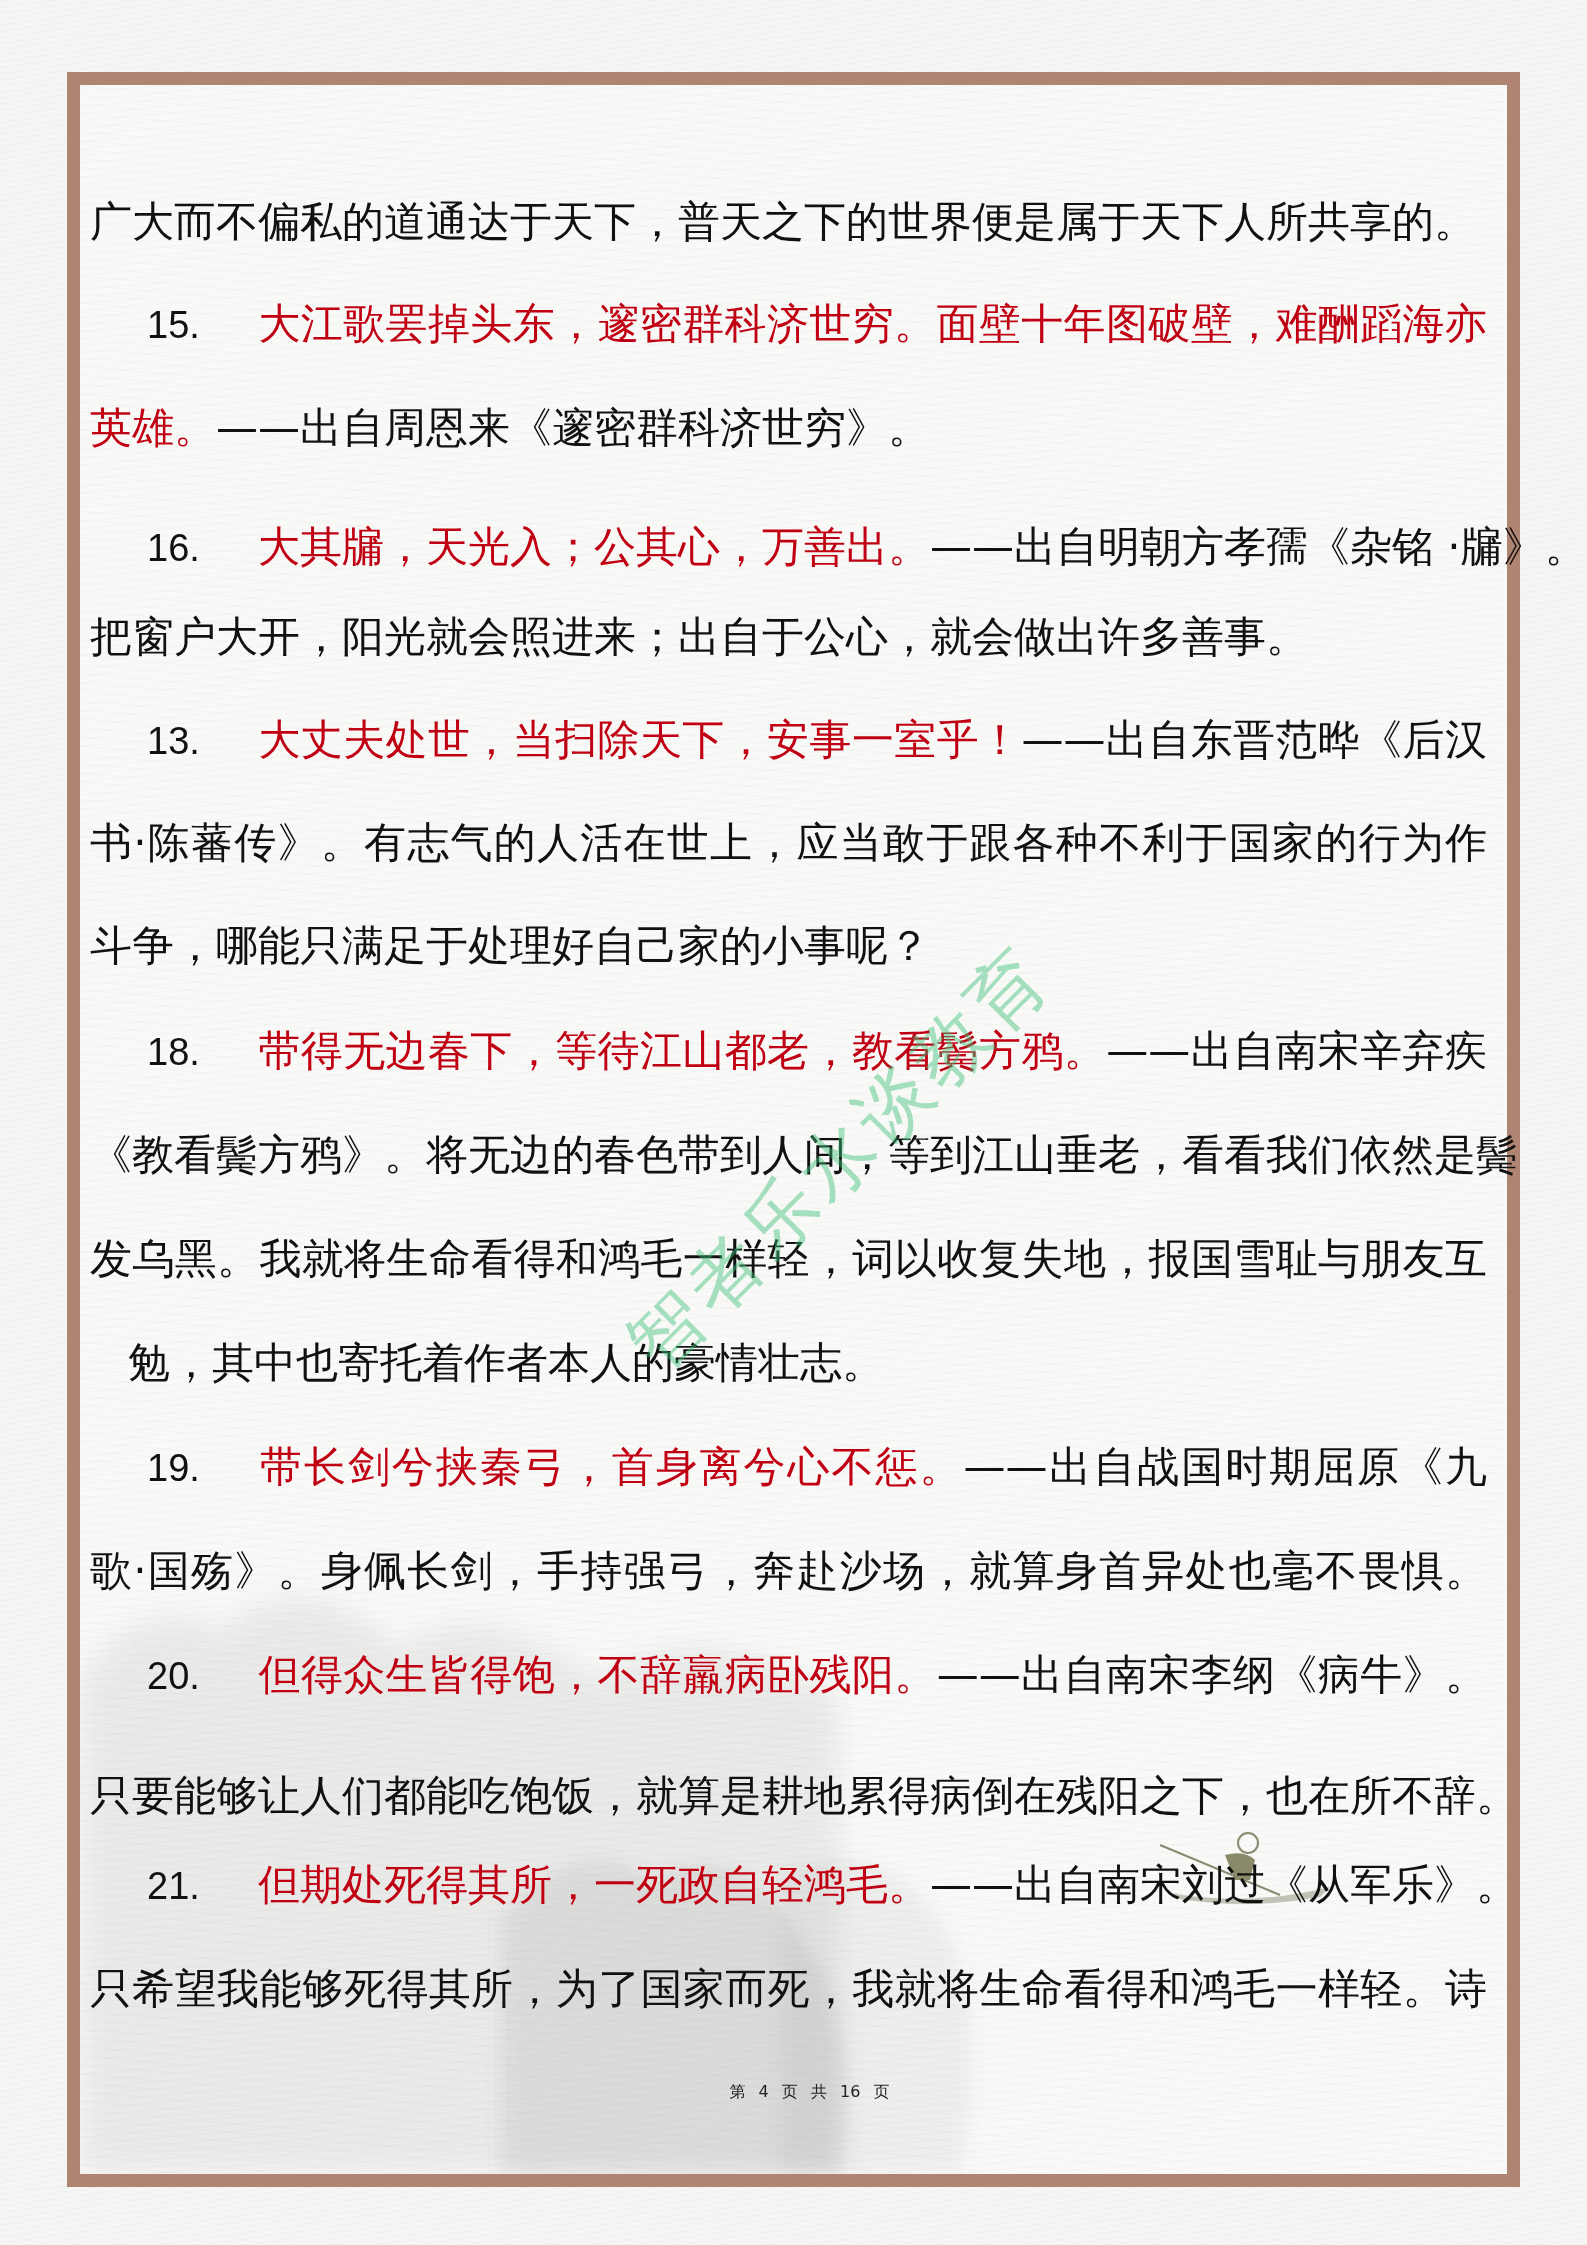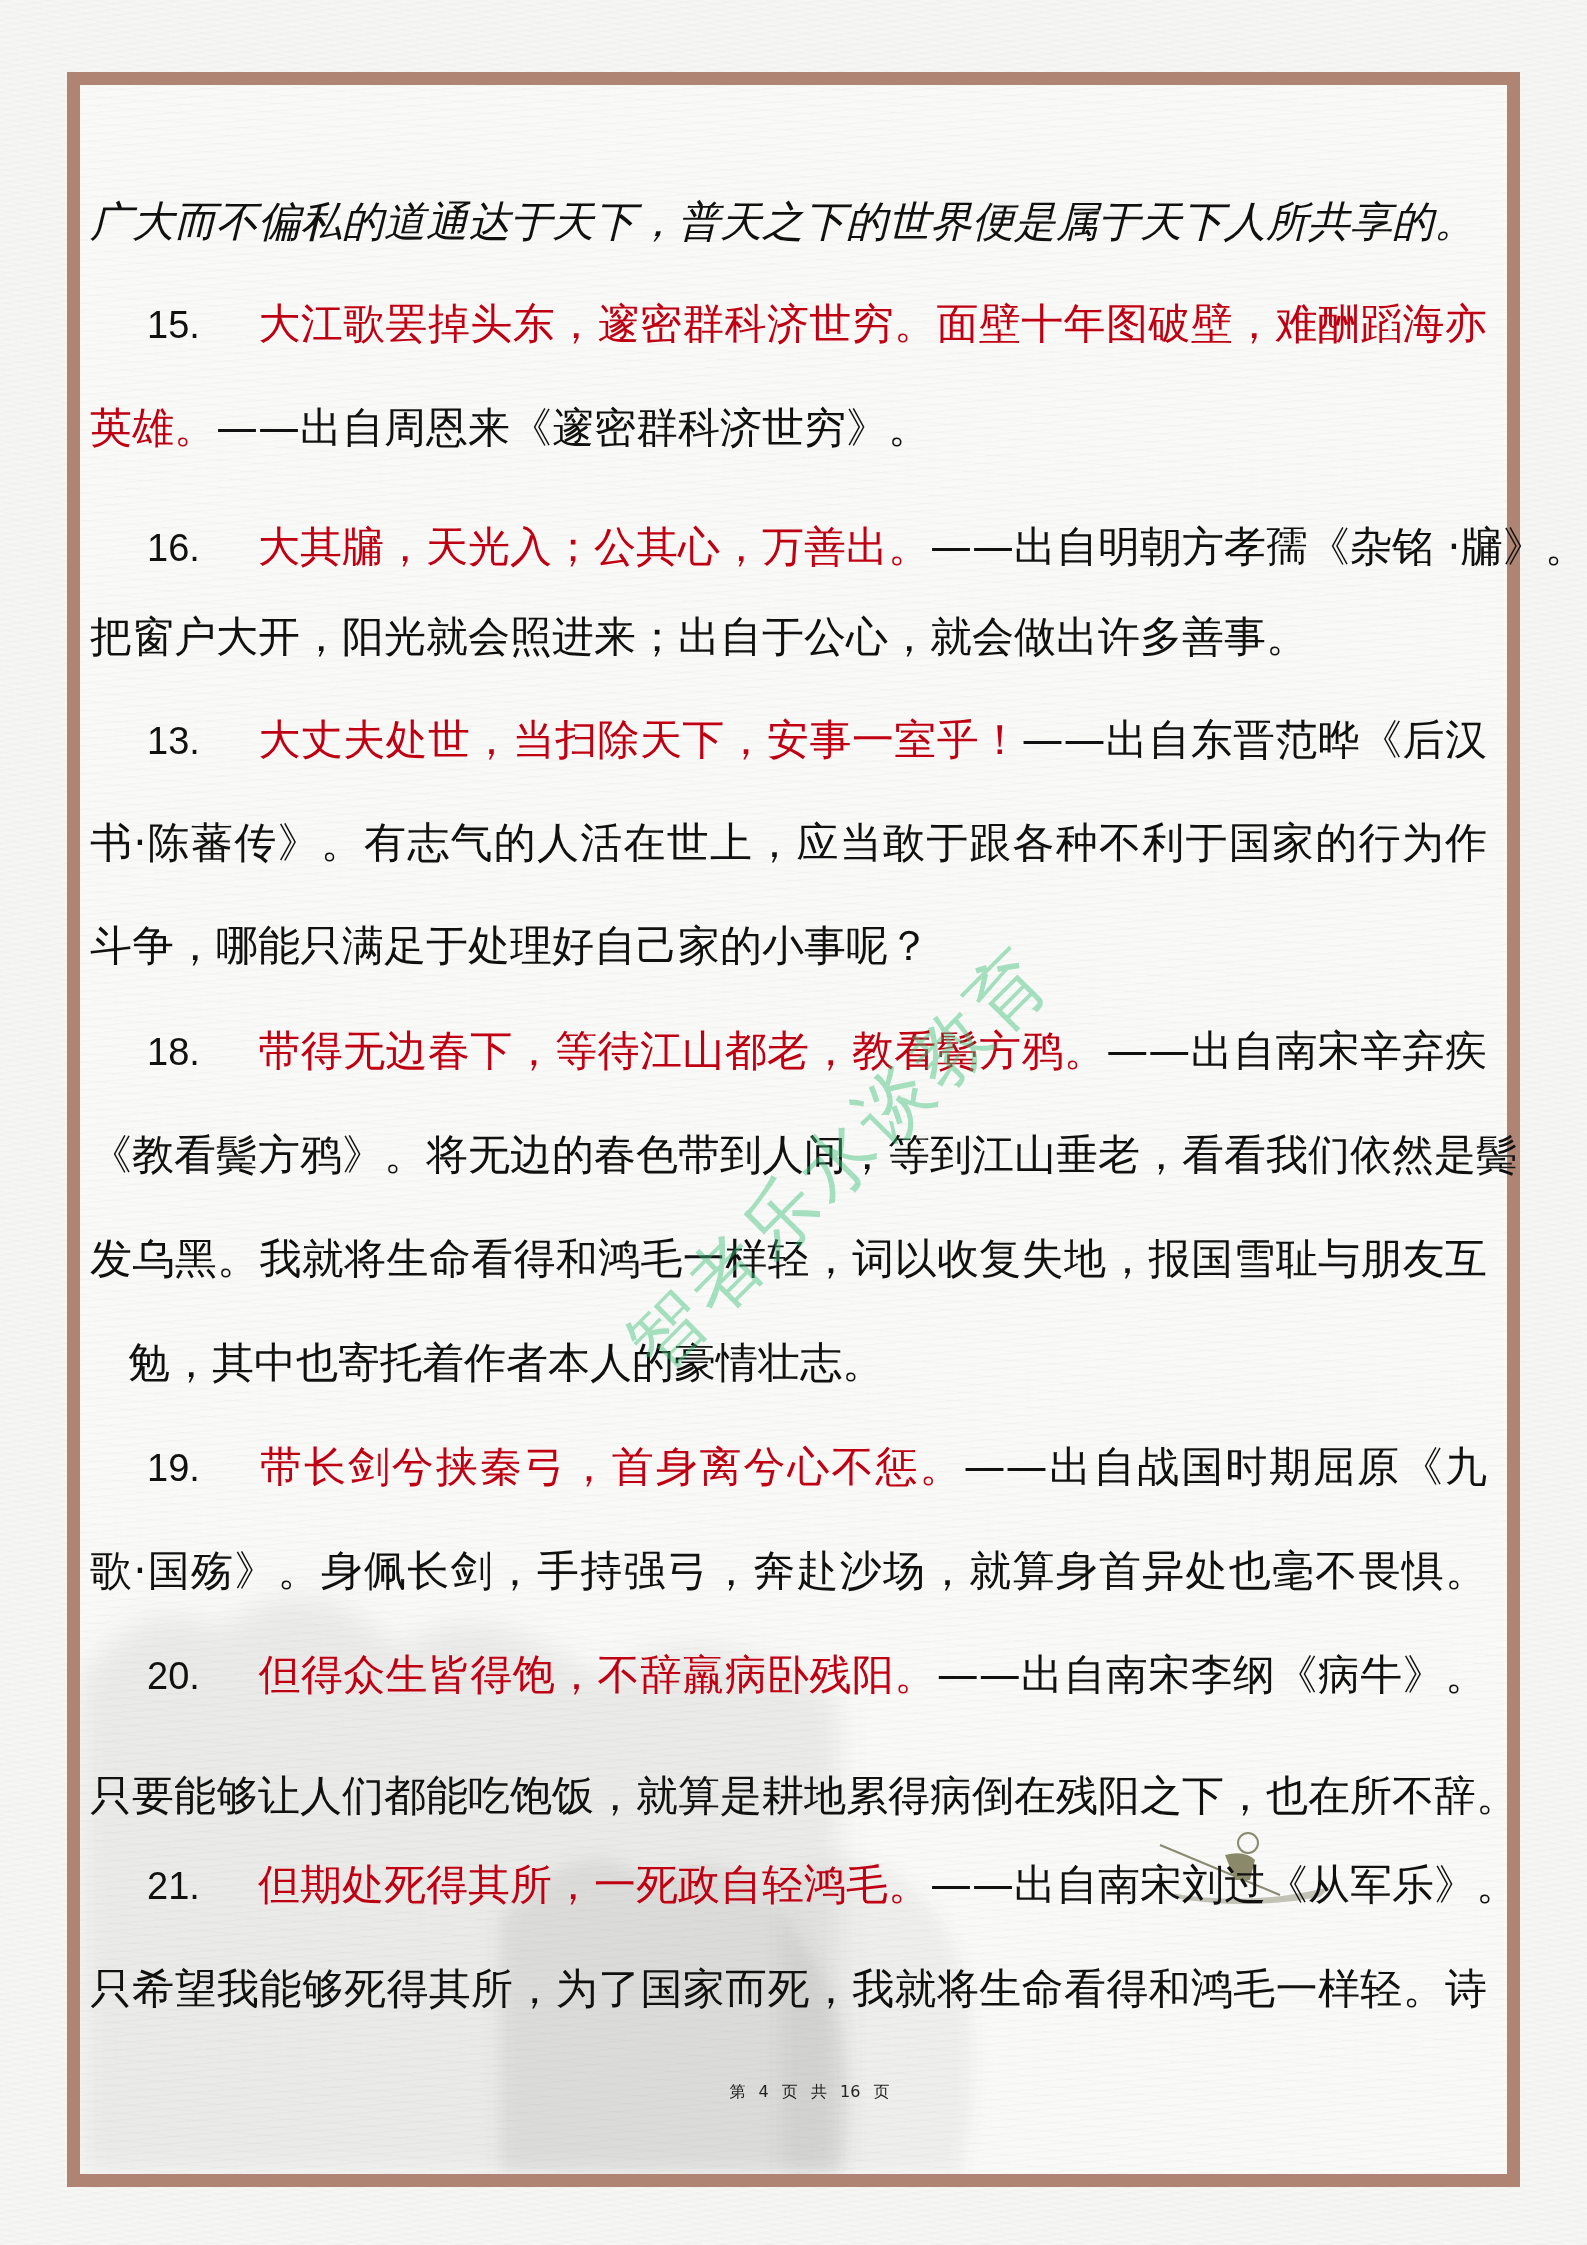--- a/index.html
+++ b/index.html
@@ -71,21 +71,21 @@
 <svg class="boat" viewBox="0 0 190 90">
   <line x1="10" y1="30" x2="130" y2="80" stroke="#8a8a70" stroke-width="2"></line>
   <circle cx="98" cy="28" r="10" fill="none" stroke="#8a8a70" stroke-width="2"></circle>
   <path d="M75,40 Q95,35 105,45 L100,65 L85,65 Z" fill="#8a8a6a"></path>
   <path d="M20,78 Q100,92 180,72 L170,82 Q100,95 30,84 Z" fill="rgba(150,150,130,0.55)"></path>
 </svg>
 
 <div class="frame"></div>
 
 <div id="lines">
-    <div class="line last" style="top: 192px; font-style: italic;"><span class="blk">广大而不偏私的道通达于天下，普天之下的世界便是属于天下人所共享的。</span></div>
+    <div class="line last" style="top: 192px;"><span class="blk">广大而不偏私的道通达于天下，普天之下的世界便是属于天下人所共享的。</span></div>
     <div class="line" style="top: 294px;"><span class="num">15.</span><span class="red">大江歌罢掉头东，邃密群科济世穷。面壁十年图破壁，难酬蹈海亦</span></div>
     <div class="line last" style="top: 398px;"><span class="red">英雄。</span><span class="blk">——出自周恩来《邃密群科济世穷》。</span></div>
     <div class="line" style="top: 503px; margin-top: 14px;"><span class="num">16.</span><span class="red">大其牖，天光入；公其心，万善出。</span><span class="blk">——出自明朝方孝孺《杂铭 ·牖》。</span></div>
     <div class="line last" style="top: 607px;"><span class="blk">把窗户大开，阳光就会照进来；出自于公心，就会做出许多善事。</span></div>
     <div class="line" style="top: 710px;"><span class="num">13.</span><span class="red">大丈夫处世，当扫除天下，安事一室乎！</span><span class="blk">——出自东晋范晔《后汉</span></div>
     <div class="line" style="top: 813px;"><span class="blk">书·陈蕃传》。有志气的人活在世上，应当敢于跟各种不利于国家的行为作</span></div>
     <div class="line last" style="top: 916px;"><span class="blk">斗争，哪能只满足于处理好自己家的小事呢？</span></div>
     <div class="line" style="top: 1021px;"><span class="num">18.</span><span class="red">带得无边春下，等待江山都老，教看鬓方鸦。</span><span class="blk">——出自南宋辛弃疾</span></div>
     <div class="line" style="top: 1125px;"><span class="blk">《教看鬓方鸦》。将无边的春色带到人间，等到江山垂老，看看我们依然是鬓</span></div>
     <div class="line" style="top: 1229px;"><span class="blk">发乌黑。我就将生命看得和鸿毛一样轻，词以收复失地，报国雪耻与朋友互</span></div>

